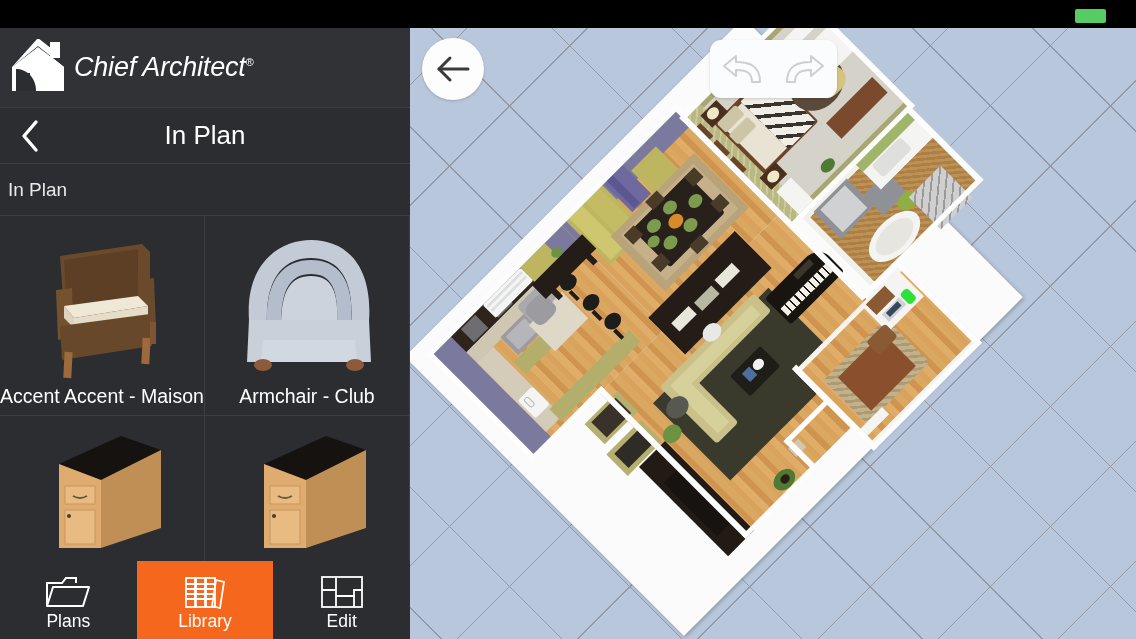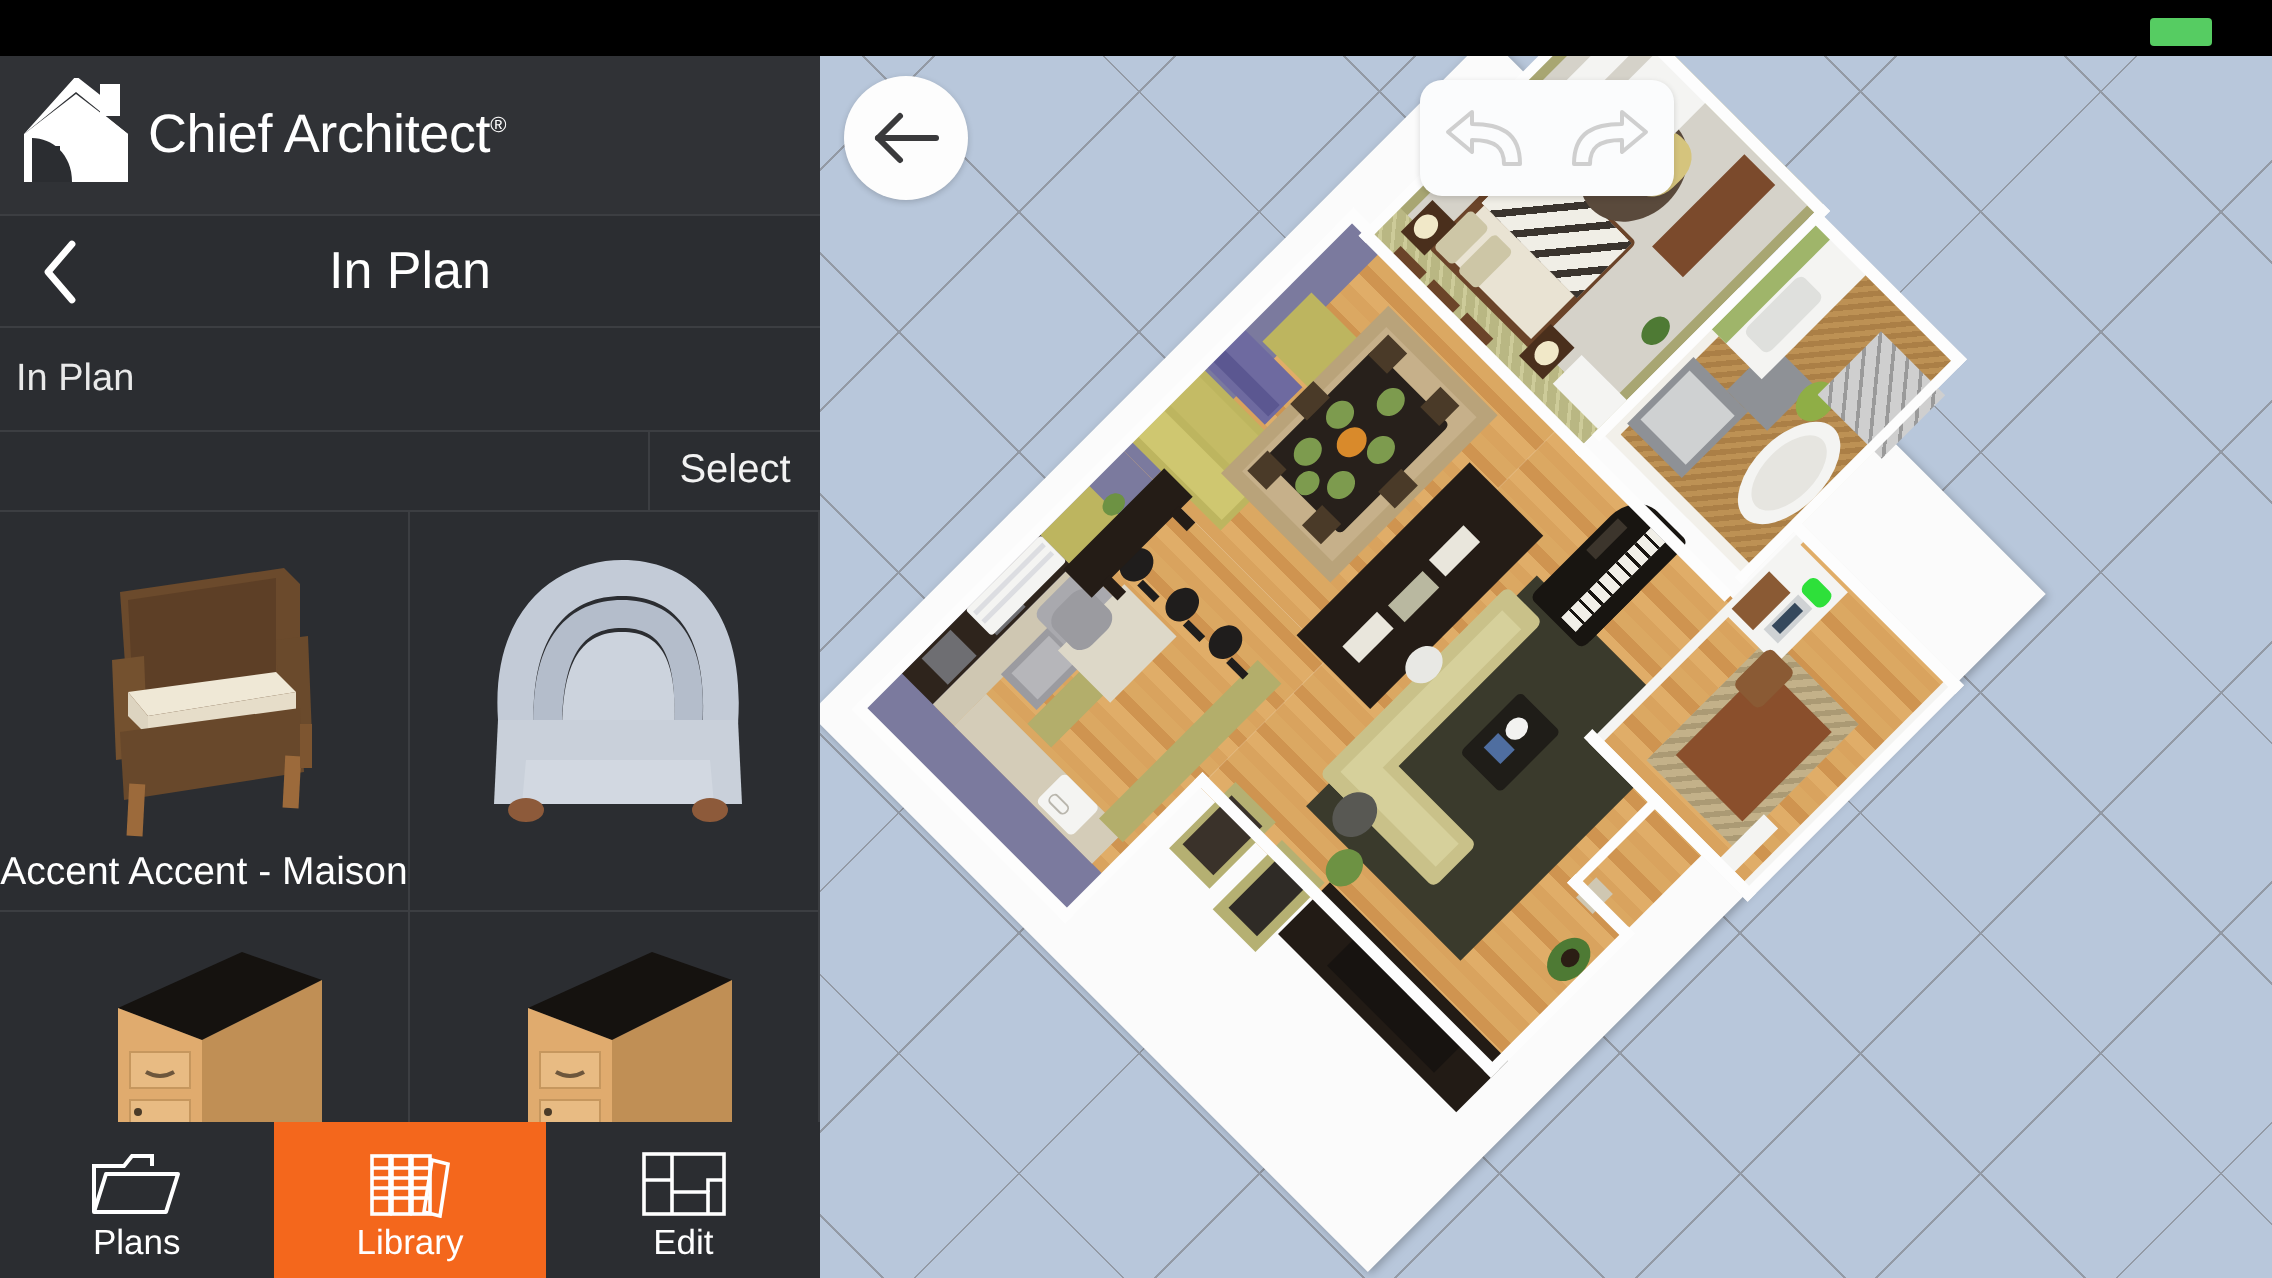--- a/index.html
+++ b/index.html
@@ -22,21 +22,21 @@
   .sidebar {
     position:absolute; left:0; top:28px; width:410px; height:611px;
     background:#2b2d31;
   }
   .brand {
     position:relative; height:80px; background:#303236;
     border-bottom:1px solid #3c3e42;
     display:flex; align-items:center; padding-left:8px;
   }
   .brand-logo { width:60px; height:58px; flex:0 0 60px; }
-  .brand-text { margin-left:6px; line-height:1; }
+  .brand-text { margin-left:6px; line-height:1;font-style:italic; }
   .brand-title {
     color:#fff; font-size:27px; letter-spacing:-.2px; font-weight:400;
     display:block;
   }
   .brand-title .reg { font-size:11px; vertical-align:super; }
   .brand-sub { color:#e8e8e8; font-size:19px; display:block; margin-top:4px; font-weight:400; }
 
   .navbar {
     position:relative; height:56px; background:#2b2d31;
     border-bottom:1px solid #3c3e42;
@@ -189,24 +189,20 @@
           <polyline points="16,3 4,17 16,31" fill="none" stroke="#ffffff" stroke-width="3.4" stroke-linecap="round" stroke-linejoin="round"></polyline>
         </svg>
       </div>
       <div class="nav-title">In Plan</div>
     </div>
 
     <div class="crumb">
       <span class="crumb-label">In Plan</span>
     </div>
 
-    <div class="selectbar">
-      <div class="selectbar-spacer"></div>
-      <div class="select-btn">Select</div>
-    </div>
 
     <div class="grid">
 
       <div class="grid-row">
 
         <div class="grid-cell">
           <div class="thumb">
             <svg class="chair-maison" viewBox="0 0 130 160">
 
               <polygon points="22,30 104,18 112,26 112,104 28,116" fill="#6b4a2c"></polygon>
@@ -242,20 +238,21 @@
               <path d="M44 86 L110 86 L118 112 L38 112 Z" fill="#c7cfda"></path>
               <path d="M50 90 L104 90 L110 106 L46 106 Z" fill="#b9c2ce"></path>
 
               <path d="M16 86 L136 86 L138 128 L14 128 Z" fill="#c9d0da"></path>
               <path d="M30 106 L122 106 L124 128 L28 128 Z" fill="#d2d8e1"></path>
 
               <ellipse cx="30" cy="131" rx="9" ry="6" fill="#8d5a3a"></ellipse>
               <ellipse cx="122" cy="131" rx="9" ry="6" fill="#8d5a3a"></ellipse>
             </svg>
           </div>
+          <div class="item-label">Armchair - Club</div>
         </div>
       </div>
 
       <div class="grid-row">
 
         <div class="grid-cell">
           <div class="thumb">
             <svg class="cabinet" viewBox="0 0 125 120">
               <polygon points="14,36 76,8 116,22 56,52" fill="#15120f"></polygon>
               <polygon points="14,36 56,52 56,120 14,120" fill="#e0ab6e"></polygon>

